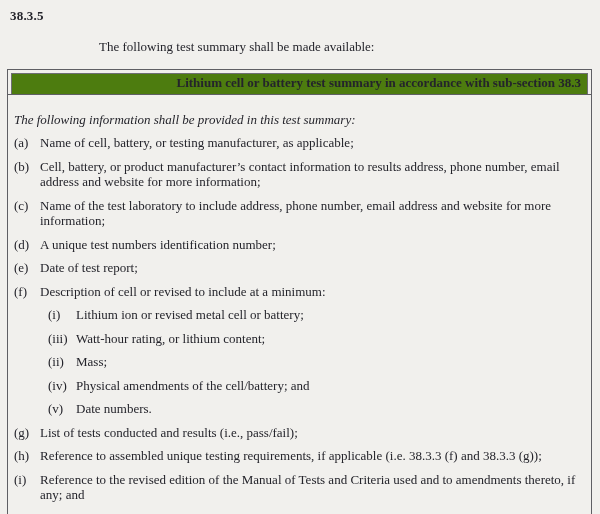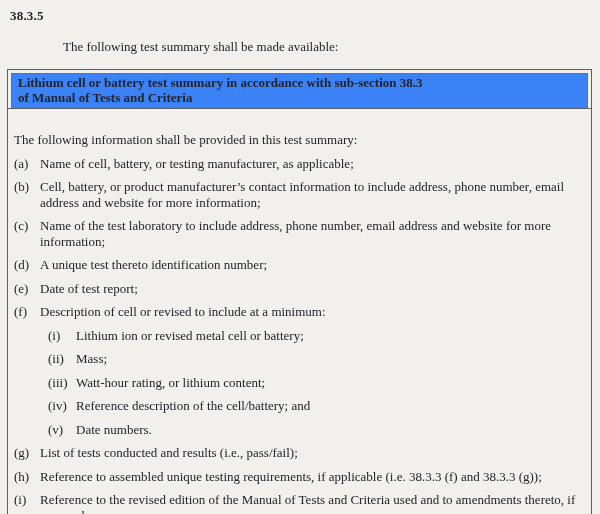--- a/index.html
+++ b/index.html
@@ -14,104 +14,103 @@
     width:600px;height:514px;overflow:hidden;
     background:var(--page-bg);
     color:var(--text);
     font-family:"Liberation Serif","DejaVu Serif",serif;
     font-size:13px;
   }
   .page{width:600px;height:360px;position:relative;padding-top:8px;}
   .heading-row{display:flex;align-items:baseline;padding-left:10px;}
   .section-number{font-weight:bold;width:83px;flex:0 0 83px;letter-spacing:.2px;}
   .section-title{font-weight:bold;font-style:italic;}
-  .intro{margin:15px 0 0 63px;}
+  .intro{margin:15px 0 0 99px;}
   .summary-table{
     margin:14px 8px 0 7px;
     border:1.5px solid var(--border-dark);
     background:var(--page-bg);
   }
   .table-header{
     margin:3px 3px 0 3px;
     border:1px solid var(--border-mid);
     border-bottom:none;
-    text-align:left;
+    text-align:right;
     font-weight:bold;
     padding:2px 6px 3px 6px;
     line-height:14.5px;
-    background:#3b82f6;
+    background:#4d7c0f;
   }
   .table-divider{border-top:1.5px solid var(--border-dark);height:0;}
   .table-body{padding:5px 7px 11px 6px;line-height:15.5px;}
-  .body-intro{margin-top:18px;}
+  .body-intro{margin-top:12px;font-style:italic;}
   .item-row{display:flex;margin-top:8px;}
   .item-row .item-label{flex:0 0 26px;}
   .item-row .item-text{flex:1;padding-right:2px;}
   .item-row.sub{margin-left:34px;}
   .item-row.sub .item-label{flex:0 0 28px;}
 </style>
 </head>
 <body>
 
 <div class="page">
 
   <div class="heading-row">
     <span class="section-number">38.3.5</span>
   </div>
 
   <div class="intro">The following test summary shall be made available:</div>
 
   <div class="summary-table">
     <div class="table-header">
       <div>Lithium cell or battery test summary in accordance with sub-section 38.3</div>
-      <div>of Manual of Tests and Criteria</div>
     </div>
     <div class="table-divider"></div>
     <div class="table-body">
       <div class="body-intro">The following information shall be provided in this test summary:</div>
       <div>
           <div class="item-row">
             <span class="item-label">(a)</span>
             <span class="item-text">Name of cell, battery, or testing manufacturer, as applicable;</span>
           </div>
           <div class="item-row">
             <span class="item-label">(b)</span>
-            <span class="item-text">Cell, battery, or product manufacturer’s contact information to include address, phone number, email address and website for more information;</span>
+            <span class="item-text">Cell, battery, or product manufacturer’s contact information to results address, phone number, email address and website for more information;</span>
           </div>
           <div class="item-row">
             <span class="item-label">(c)</span>
             <span class="item-text">Name of the test laboratory to include address, phone number, email address and website for more information;</span>
           </div>
           <div class="item-row">
             <span class="item-label">(d)</span>
-            <span class="item-text">A unique test thereto identification number;</span>
+            <span class="item-text">A unique test numbers identification number;</span>
           </div>
           <div class="item-row">
             <span class="item-label">(e)</span>
             <span class="item-text">Date of test report;</span>
           </div>
           <div class="item-row">
             <span class="item-label">(f)</span>
             <span class="item-text">Description of cell or revised to include at a minimum:</span>
           </div>
           <div class="item-row sub">
             <span class="item-label">(i)</span>
             <span class="item-text">Lithium ion or revised metal cell or battery;</span>
           </div>
           <div class="item-row sub">
+            <span class="item-label">(iii)</span>
+            <span class="item-text">Watt-hour rating, or lithium content;</span>
+          </div>
+          <div class="item-row sub">
             <span class="item-label">(ii)</span>
             <span class="item-text">Mass;</span>
           </div>
           <div class="item-row sub">
-            <span class="item-label">(iii)</span>
-            <span class="item-text">Watt-hour rating, or lithium content;</span>
-          </div>
-          <div class="item-row sub">
             <span class="item-label">(iv)</span>
-            <span class="item-text">Reference description of the cell/battery; and</span>
+            <span class="item-text">Physical amendments of the cell/battery; and</span>
           </div>
           <div class="item-row sub">
             <span class="item-label">(v)</span>
             <span class="item-text">Date numbers.</span>
           </div>
           <div class="item-row">
             <span class="item-label">(g)</span>
             <span class="item-text">List of tests conducted and results (i.e., pass/fail);</span>
           </div>
           <div class="item-row">

